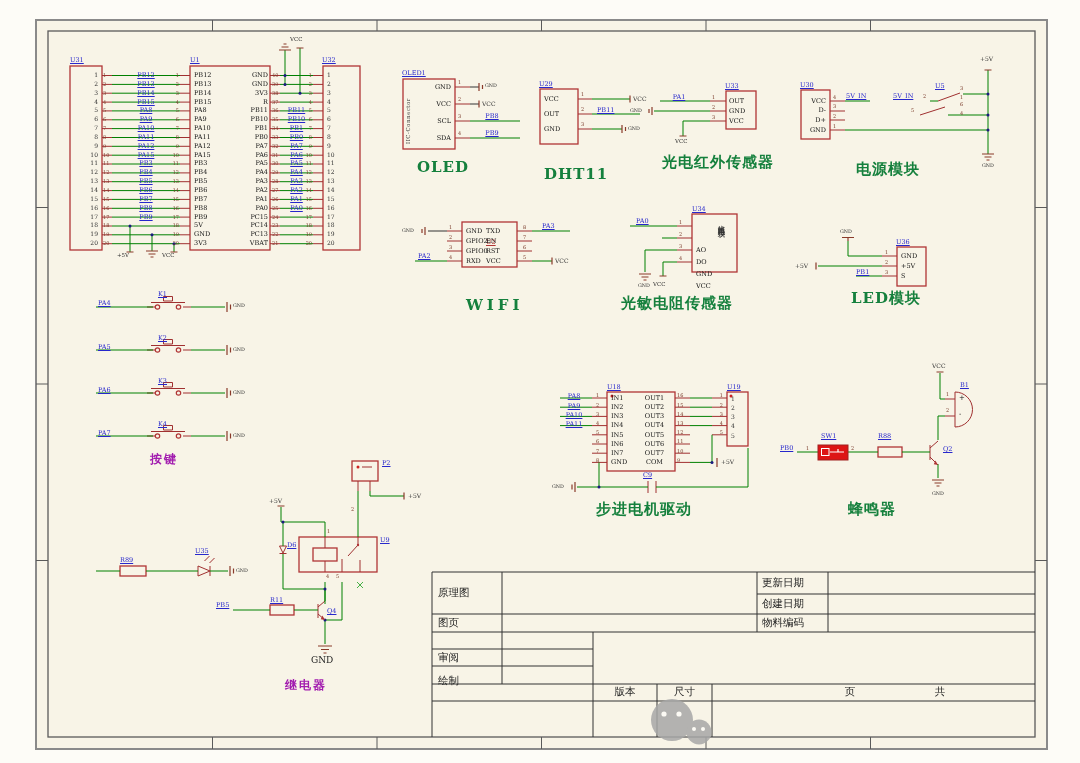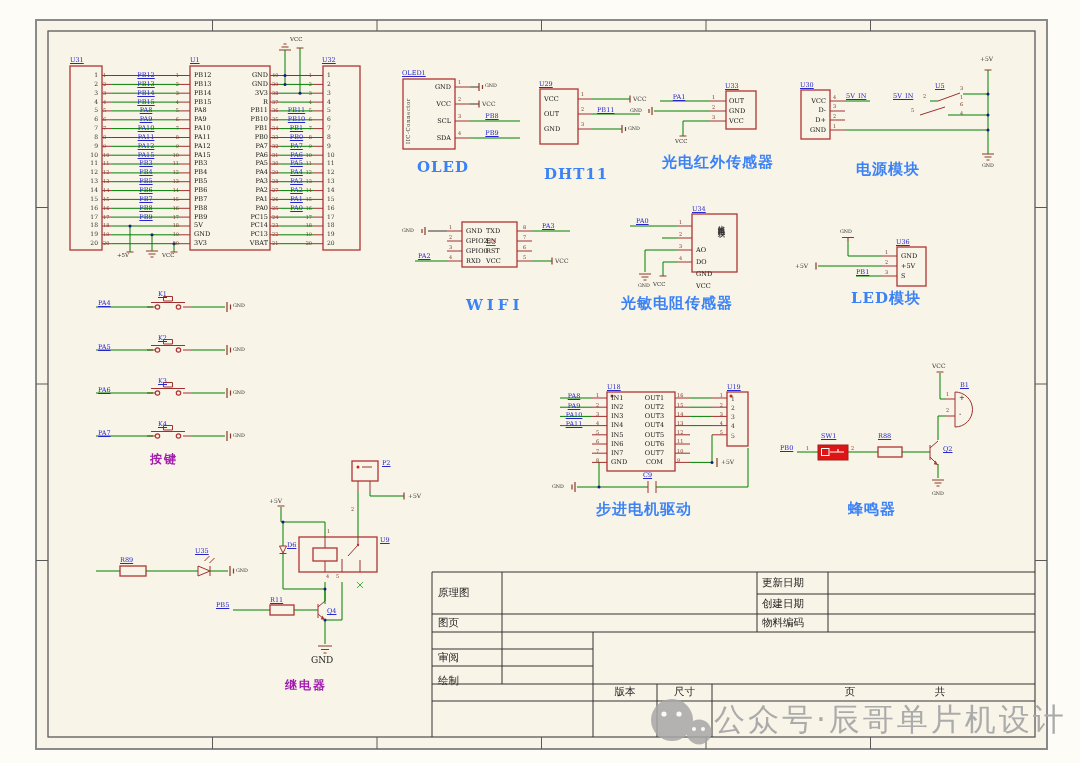--- a/index.html
+++ b/index.html
@@ -7,21 +7,21 @@
   #sheet{position:absolute;left:0;top:4px;width:1080px;height:763px;overflow:hidden;}
   svg{position:absolute;left:0;top:0;}
   .t{position:absolute;white-space:nowrap;line-height:1;color:#111;}
   .pn{font-size:6.5px;color:#141414;}
   .n{font-size:6px;color:#333;}
   .sn{font-size:5px;color:#7a3b2b;}
   .net{font-size:6.5px;color:#2626cc;text-decoration:underline;}
   .des{font-size:6.5px;color:#2828cc;text-decoration:underline;}
   .pw{font-size:6px;color:#333;}
   .pws{font-size:4.8px;color:#333;}
-  .sec{font-weight:bold;font-size:15px;color:#3b82f6;letter-spacing:1px;}
+  .sec{font-weight:bold;font-size:15px;color:#15803d;letter-spacing:1px;}
   .sec2{font-weight:bold;font-size:12px;color:#a21caf;letter-spacing:2px;}
   .tb{font-size:10.5px;color:#222;}
   .fr{font-size:7px;color:#444;}
   .wm{font-size:31px;color:#ababab;letter-spacing:3px;font-family:"DejaVu Sans",sans-serif;z-index:9;}
   
   .mcurows{position:absolute;left:70px;top:67px;width:292px;}
   .mrow{position:relative;height:8.85px;}
   .mrow span{position:absolute;top:0;line-height:8.85px;}
   .u31n{left:2px;width:26px;text-align:right;}
   .snl{left:33px;width:9px;top:-2.4px;}
@@ -803,14 +803,13 @@
 <div class="t tb" style="left:438px;top:631px;margin-top:40px;">绘制</div>
 <div class="t tb" style="left:438px;top:648px;">审阅</div>
 <div class="t tb" style="left:762px;top:573px;">更新日期</div>
 <div class="t tb" style="left:762px;top:594px;">创建日期</div>
 <div class="t tb" style="left:762px;top:613px;">物料编码</div>
 <div class="t tb" style="left:593px;top:682px;width:64px;text-align:center;">版本</div>
 <div class="t tb" style="left:657px;top:682px;width:55px;text-align:center;">尺寸</div>
 <div class="t tb" style="left:810px;top:682px;width:80px;text-align:center;">页</div>
 <div class="t tb" style="left:900px;top:682px;width:80px;text-align:center;">共</div>
 
-<div class="t wm" style="left:714px;top:700px;">公众号·辰哥单片机设计</div>
 </div>
 
 </body></html>

